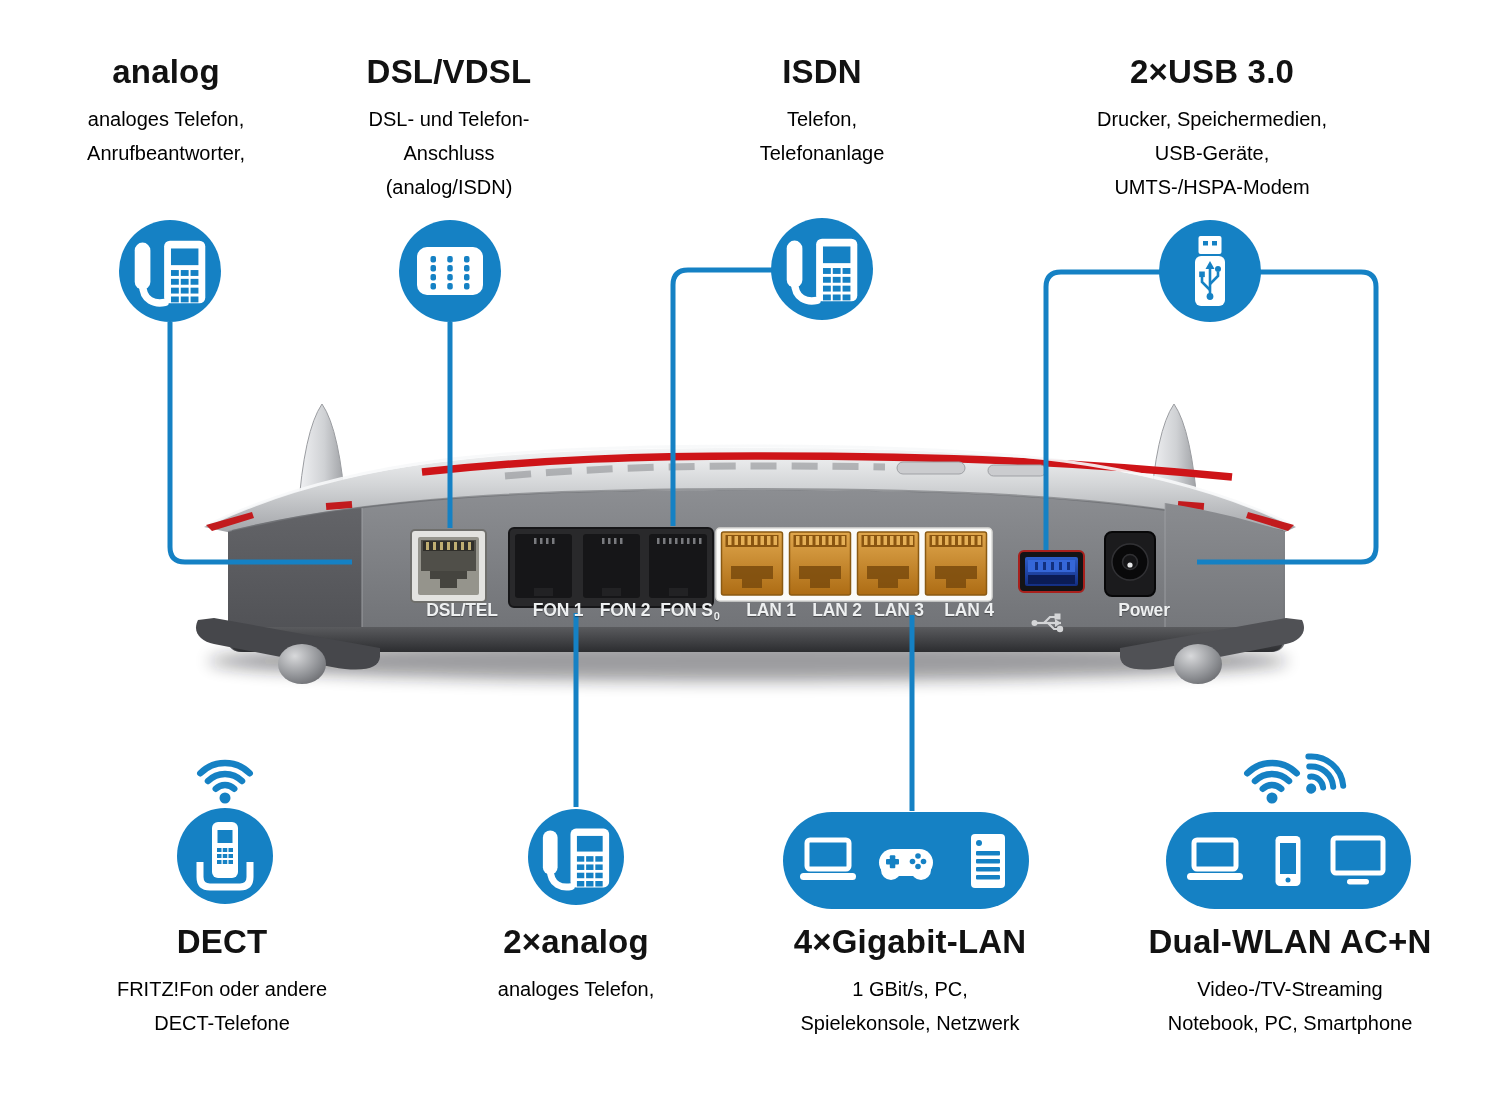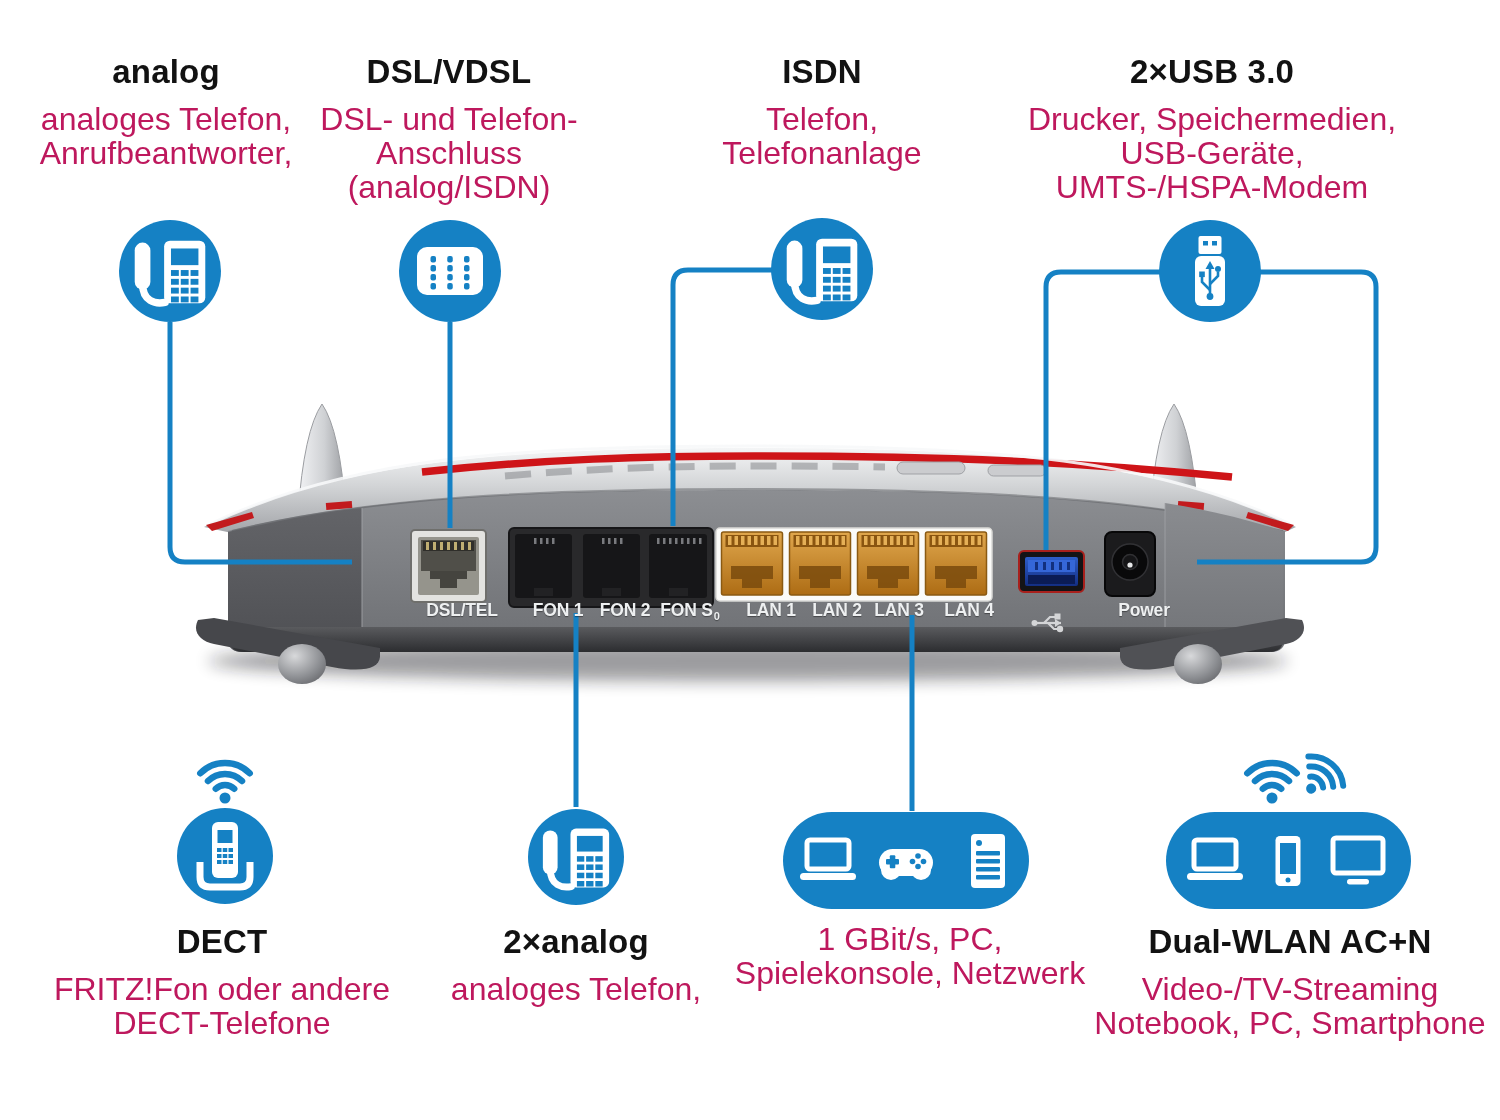--- a/index.html
+++ b/index.html
@@ -3,21 +3,21 @@
 <meta charset="utf-8">
 <style>
   html,body{margin:0;padding:0;background:#ffffff;}
   .stage{
     position:relative;width:1500px;height:1120px;background:#ffffff;overflow:hidden;
     font-family:"Liberation Sans", sans-serif;color:#191919;
   }
   .stage svg{position:absolute;left:0;top:0;}
   .co{position:absolute;transform:translateX(-50%);text-align:center;white-space:nowrap;}
   .co-title{font-size:33px;font-weight:700;color:#121212;line-height:40px;margin-bottom:10px;letter-spacing:.2px;}
-  .co-line{font-size:32px;line-height:34px;color:#be185d;}
+  .co-line{font-size:20px;line-height:34px;color:#000000;}
   .plabel{
     position:absolute;top:600px;transform:translateX(-50%);
     font-size:17.5px;font-weight:700;color:#eef0f1;white-space:nowrap;
     text-shadow:0 1px 1px rgba(0,0,0,.4);letter-spacing:-.2px;margin-left:14px;
   }
   .psub{font-size:11px;position:relative;top:4px;margin-left:1px;}
 </style>
 </head>
 <body>
 
@@ -431,20 +431,21 @@
   <div class="co" style="left:222px;top:922px">
     <div class="co-title">DECT</div>
     <div class="co-line">FRITZ!Fon oder andere</div>
     <div class="co-line">DECT-Telefone</div>
   </div>
   <div class="co" style="left:576px;top:922px">
     <div class="co-title">2×analog</div>
     <div class="co-line">analoges Telefon,</div>
   </div>
   <div class="co" style="left:910px;top:922px">
+    <div class="co-title">4×Gigabit-LAN</div>
     <div class="co-line">1 GBit/s, PC,</div>
     <div class="co-line">Spielekonsole, Netzwerk</div>
   </div>
   <div class="co" style="left:1290px;top:922px">
     <div class="co-title">Dual-WLAN AC+N</div>
     <div class="co-line">Video-/TV-Streaming</div>
     <div class="co-line">Notebook, PC, Smartphone</div>
   </div>
 
   <div class="plabel" style="left:448px"><span>DSL/TEL</span></div>

